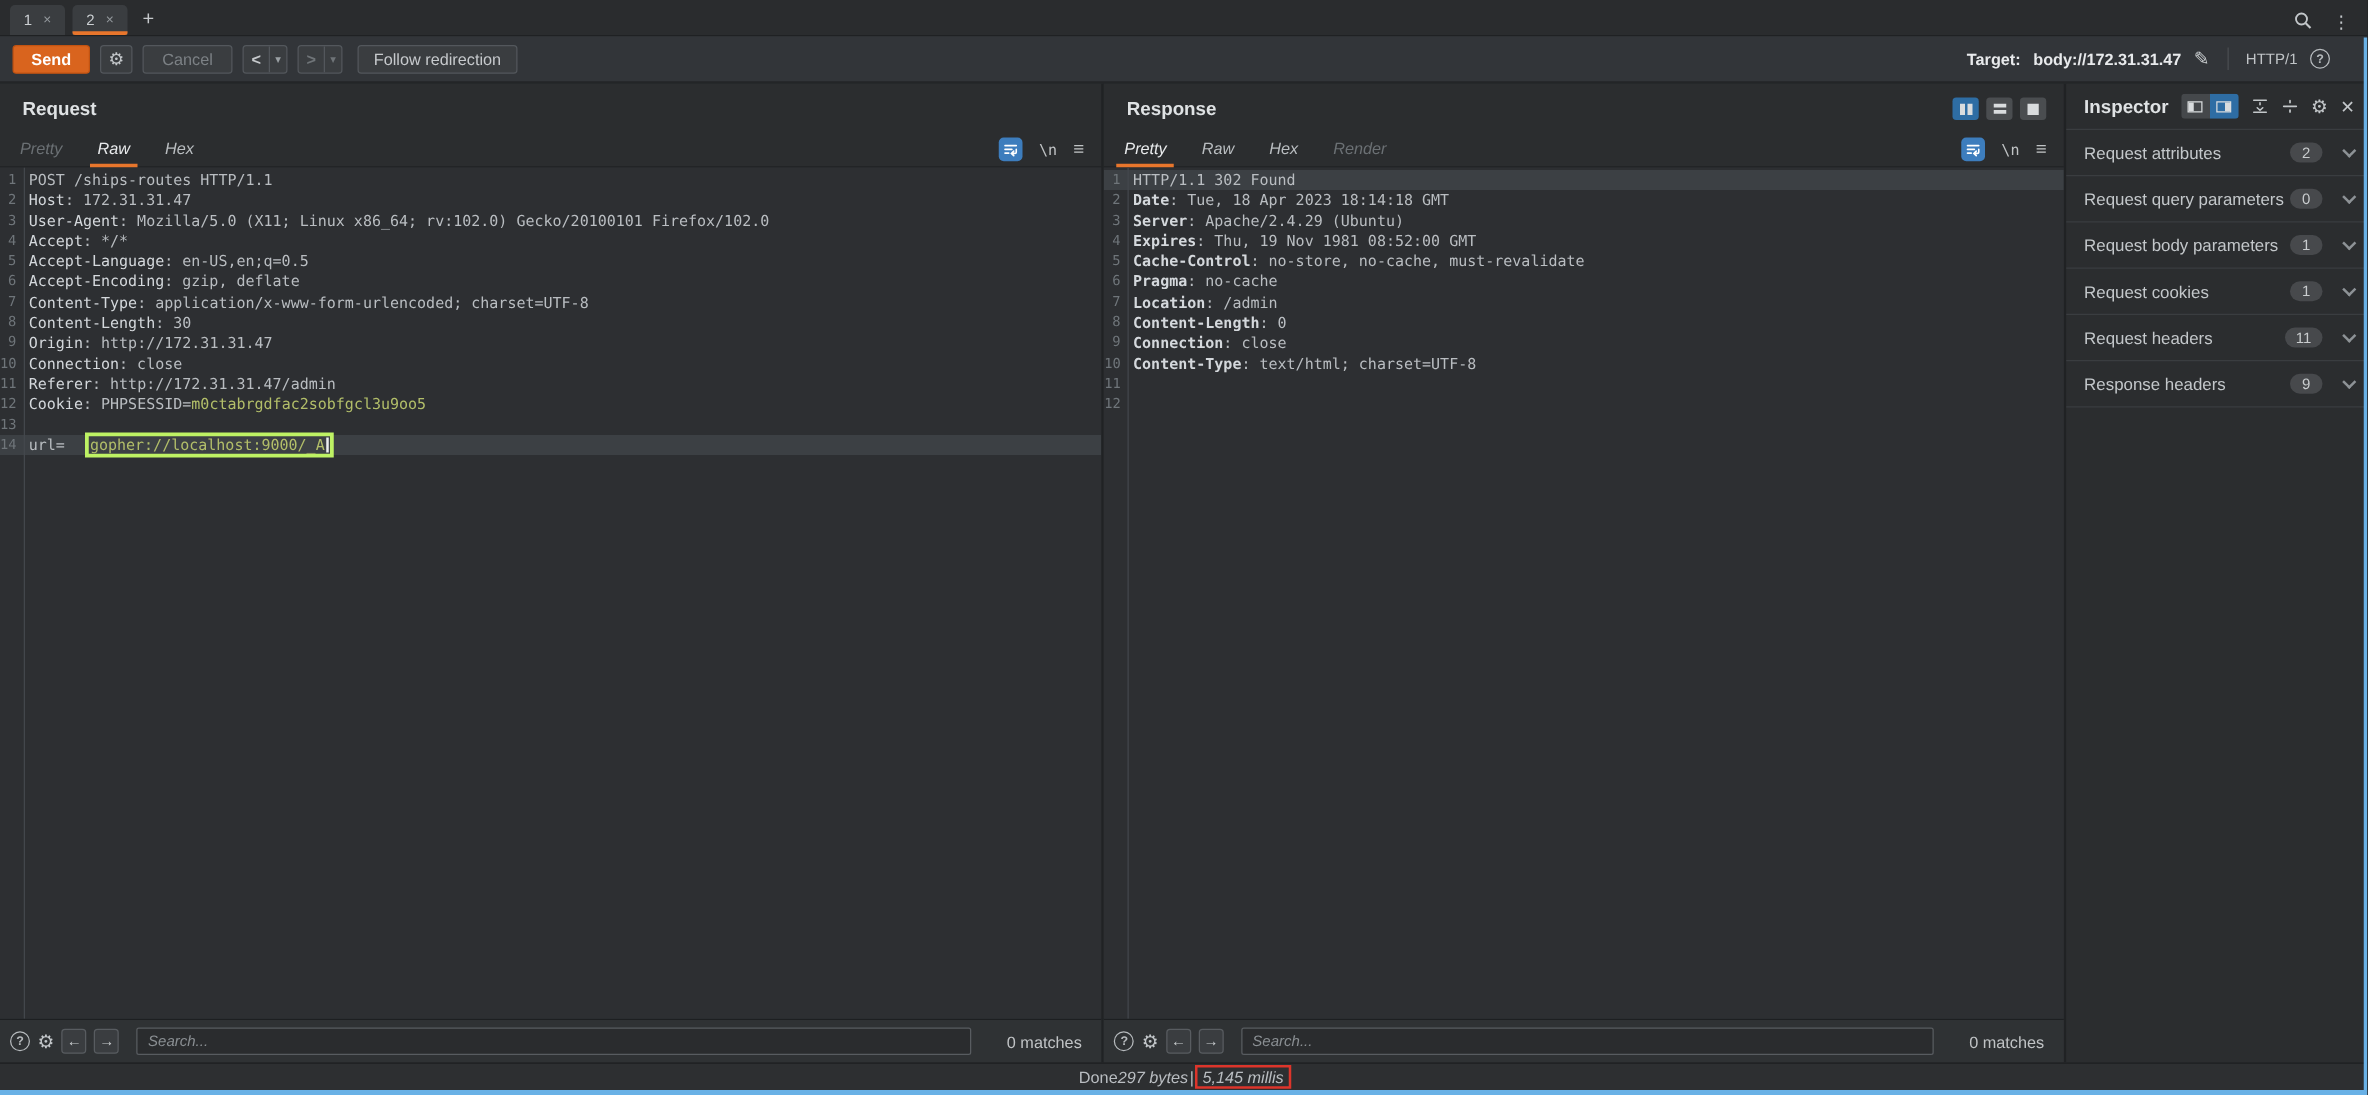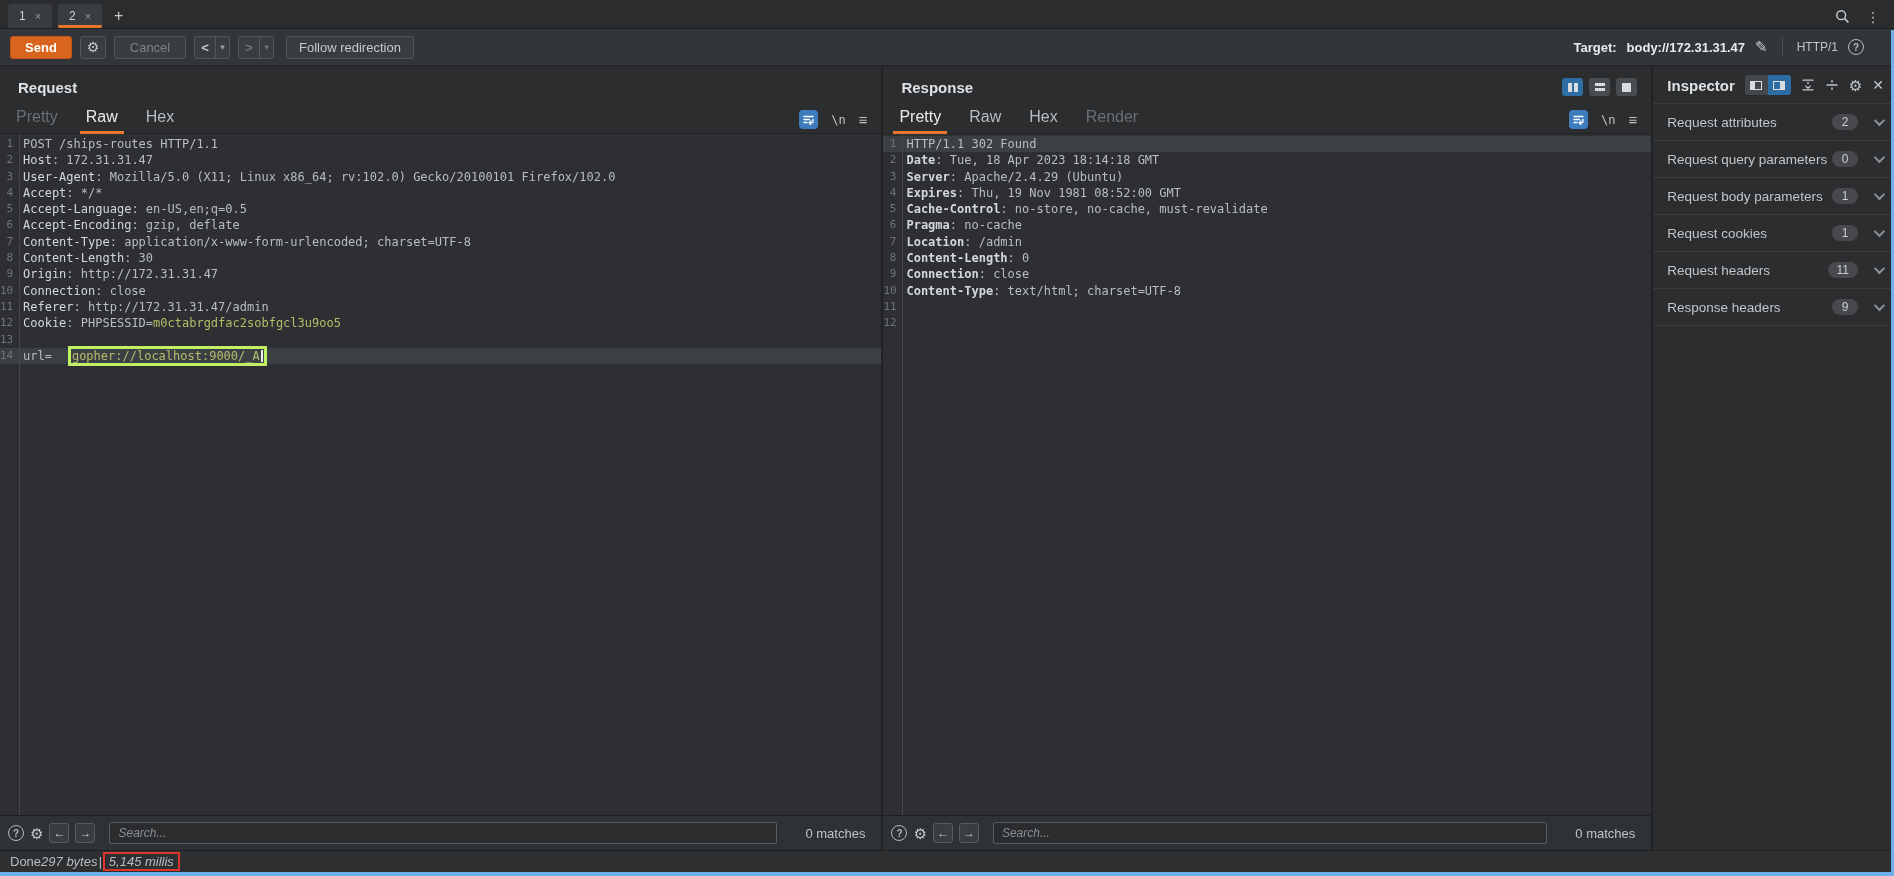--- a/index.html
+++ b/index.html
@@ -46,21 +46,21 @@
   .panel-title { font-size:15px; font-weight:bold; color:#dfe2e4; }
   .layout-btns { margin-left:auto; display:flex; gap:6px; }
   .lay-btn { width:21px; height:18px; border-radius:3px; background:#4a4d50; display:flex; align-items:center; justify-content:center; gap:2px; }
   .lay-btn.active { background:#2e6da4; }
   .lay-vbar { width:4px; height:9px; background:#d9dcde; }
   .lay-hbar-wrap { display:flex; flex-direction:column; gap:2px; }
   .lay-hbar { width:10px; height:3px; background:#d9dcde; }
   .lay-sq { width:9px; height:9px; background:#d9dcde; }
 
   .tabs-row { height:27px; border-bottom:1px solid #202224; display:flex; align-items:flex-end; padding-left:10px; flex:none; }
-  .etab { position:relative; margin-right:16px; padding:4px 6px 7px; font-size:16px; color:#b9bdc0; cursor:default; }
+  .etab { position:relative; margin-right:16px; padding:4px 6px 7px; font-size:13px; color:#b9bdc0; cursor:default;font-style:italic; }
   .etab.active { color:#e9ebed; }
   .etab.active::after { content:""; position:absolute; left:0; right:0; bottom:-1px; height:3px; background:#e8762c; }
   .etab.dim { color:#6b7074; }
   .tabs-icons { margin-left:auto; display:flex; align-items:center; gap:13px; padding:0 14px 4px 0; }
   .wrap-icon { width:19px; height:19px; border-radius:4px; background:#3d7dbd; display:flex; align-items:center; justify-content:center; }
   .nl-icon { font-family:"DejaVu Sans Mono", monospace; font-size:12px; color:#c0c3c5; }
   .burger { font-size:15px; color:#c0c3c5; }
 
   
   .editor { flex:1; position:relative; background:#2d2f32; padding-top:2px; overflow:hidden; font-family:"DejaVu Sans Mono", monospace; font-size:12px; }
@@ -94,21 +94,21 @@
   .dock-glyph.fill-left::before { content:""; position:absolute; left:0; top:0; bottom:0; width:4px; background:#d9dcde; }
   .dock-glyph.fill-right::before { content:""; position:absolute; right:0; top:0; bottom:0; width:4px; background:#d9dcde; }
   .svg-icon { display:inline-flex; }
   .insp-close { font-size:14px; color:#c3c7ca; }
   .insp-row { height:37px; flex:none; border-bottom:1px solid #3a3d40; display:flex; align-items:center; padding:0 12px 0 14px; cursor:default; }
   .insp-label { font-size:13.5px; color:#c3c7ca; }
   .badge { margin-left:auto; margin-right:16px; background:#47494c; color:#c9ccce; border-radius:9px; font-size:12px; padding:1px 9px; min-width:26px; text-align:center; }
   .chev { width:8px; height:8px; border-right:2px solid #8d9296; border-bottom:2px solid #8d9296; transform:rotate(45deg) translateY(-2px); }
 
   
-  .statusbar { position:absolute; left:0; bottom:4px; width:1894px; height:22px; background:#2d2f31; border-top:1px solid #1d1f21; display:flex; align-items:center; justify-content:flex-start; padding:0 8px 0 10px; }
+  .statusbar { position:absolute; left:0; bottom:4px; width:1894px; height:22px; background:#2d2f31; border-top:1px solid #1d1f21; display:flex; align-items:center; justify-content:center; padding:0 8px 0 10px; }
   .status-left { font-size:13px; color:#b9bdc1; }
   .status-right { display:flex; align-items:center; gap:1px; font-size:13px; color:#b9bdc1;font-style:italic; }
   .time-box { border:2px solid #dd352b; padding:0 4px; }
   .edge-bottom { position:absolute; left:0; bottom:0; width:1894px; height:4px; background:#69b1e6; }
   .edge-right { position:absolute; right:0; top:30px; bottom:0; width:3px; background:#69b1e6; }
 </style>
 </head>
 <body>
 
 <div class="app">

